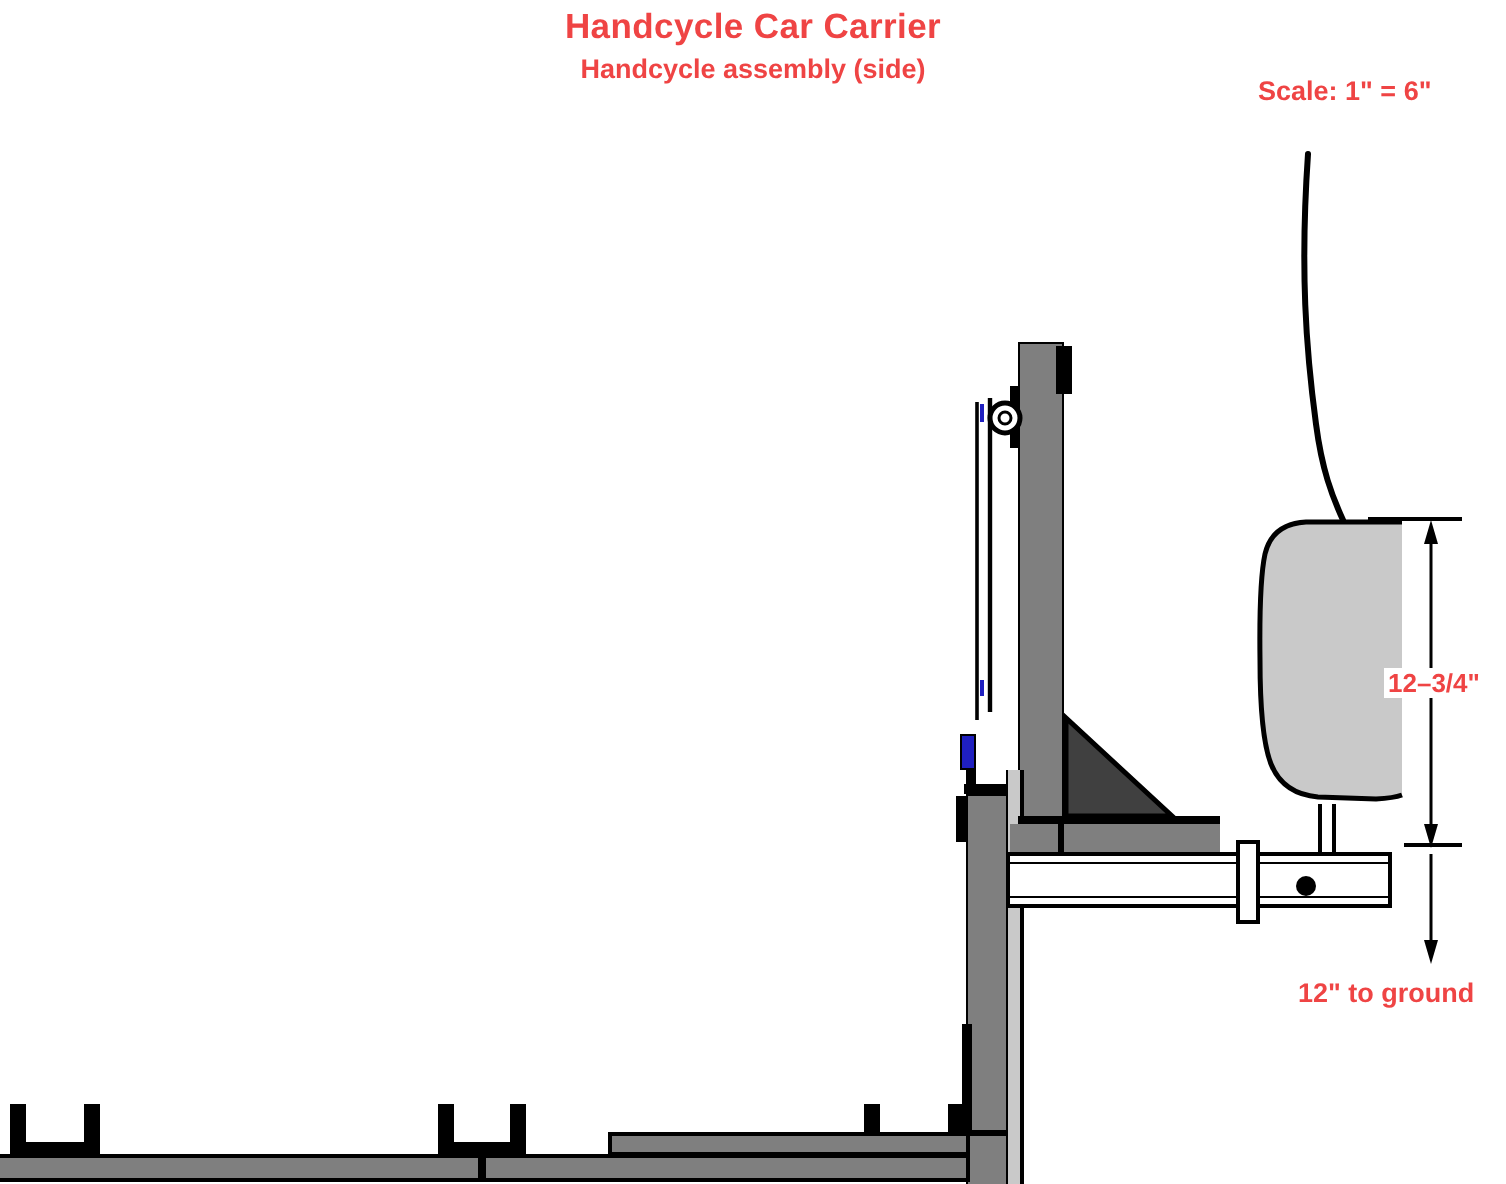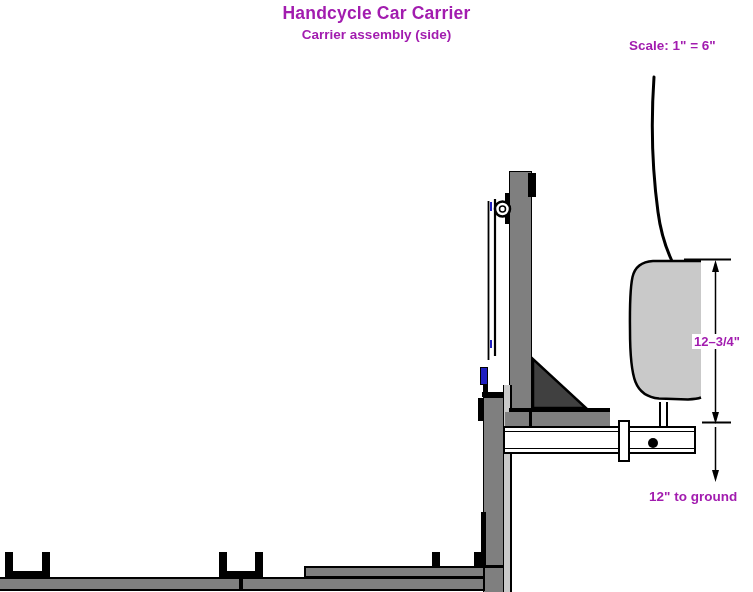--- a/index.html
+++ b/index.html
@@ -1,18 +1,18 @@
 <!DOCTYPE html>
 <html><head>
 <meta charset="utf-8">
 <style>
   html,body{margin:0;padding:0;background:#fff;}
   #canvas{
     position:relative;width:753px;height:592px;background:#fff;overflow:hidden;
-    font-family:"Liberation Sans", sans-serif;color:#a21caf;
+    font-family:"Liberation Sans", sans-serif;color:#ef4444;
   }
   .abs{position:absolute;box-sizing:border-box;}
   .gray{background:#7f7f7f;}
   .black{background:#000;}
   .lightgray{background:#c9c9c9;}
 
   #title{left:0;top:3px;width:753px;text-align:center;font-size:17.5px;font-weight:bold;letter-spacing:.2px;}
   #subtitle{left:0;top:27px;width:753px;text-align:center;font-size:13.5px;font-weight:bold;}
   #scale-label{left:629px;top:38px;font-size:13.5px;font-weight:bold;white-space:nowrap;}
 
@@ -56,21 +56,21 @@
   
   #dim-label{left:692px;top:334px;font-size:13px;font-weight:bold;background:#fff;padding:0 2px;z-index:6;white-space:nowrap;}
   #ground-label{left:649px;top:489px;font-size:13.5px;font-weight:bold;z-index:6;white-space:nowrap;}
 </style>
 </head>
 <body>
 
 <div id="canvas">
 
   <div class="abs" id="title">Handcycle Car Carrier</div>
-  <div class="abs" id="subtitle">Carrier assembly (side)</div>
+  <div class="abs" id="subtitle">Handcycle assembly (side)</div>
   <div class="abs" id="scale-label">Scale: 1" = 6"</div>
 
   <div class="abs gray" id="main-post"></div>
   <div class="abs black" id="post-top-tab"></div>
   <div class="abs black" id="pulley-bracket"></div>
 
   <div class="abs" id="blue-clip"></div>
   <div class="abs black" id="clip-stem"></div>
   <div class="abs black" id="lower-post-cap"></div>
   <div class="abs gray" id="lower-post"></div>

